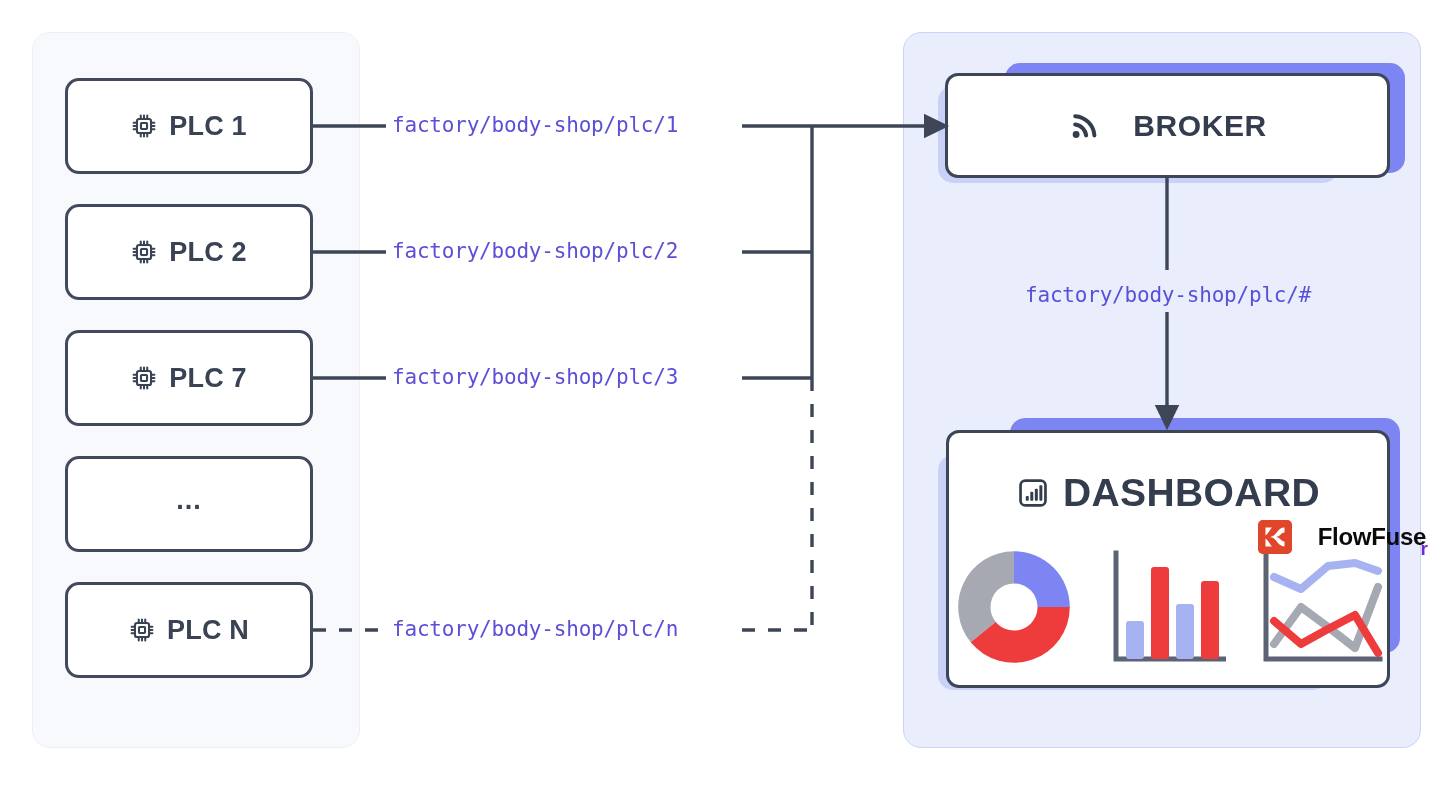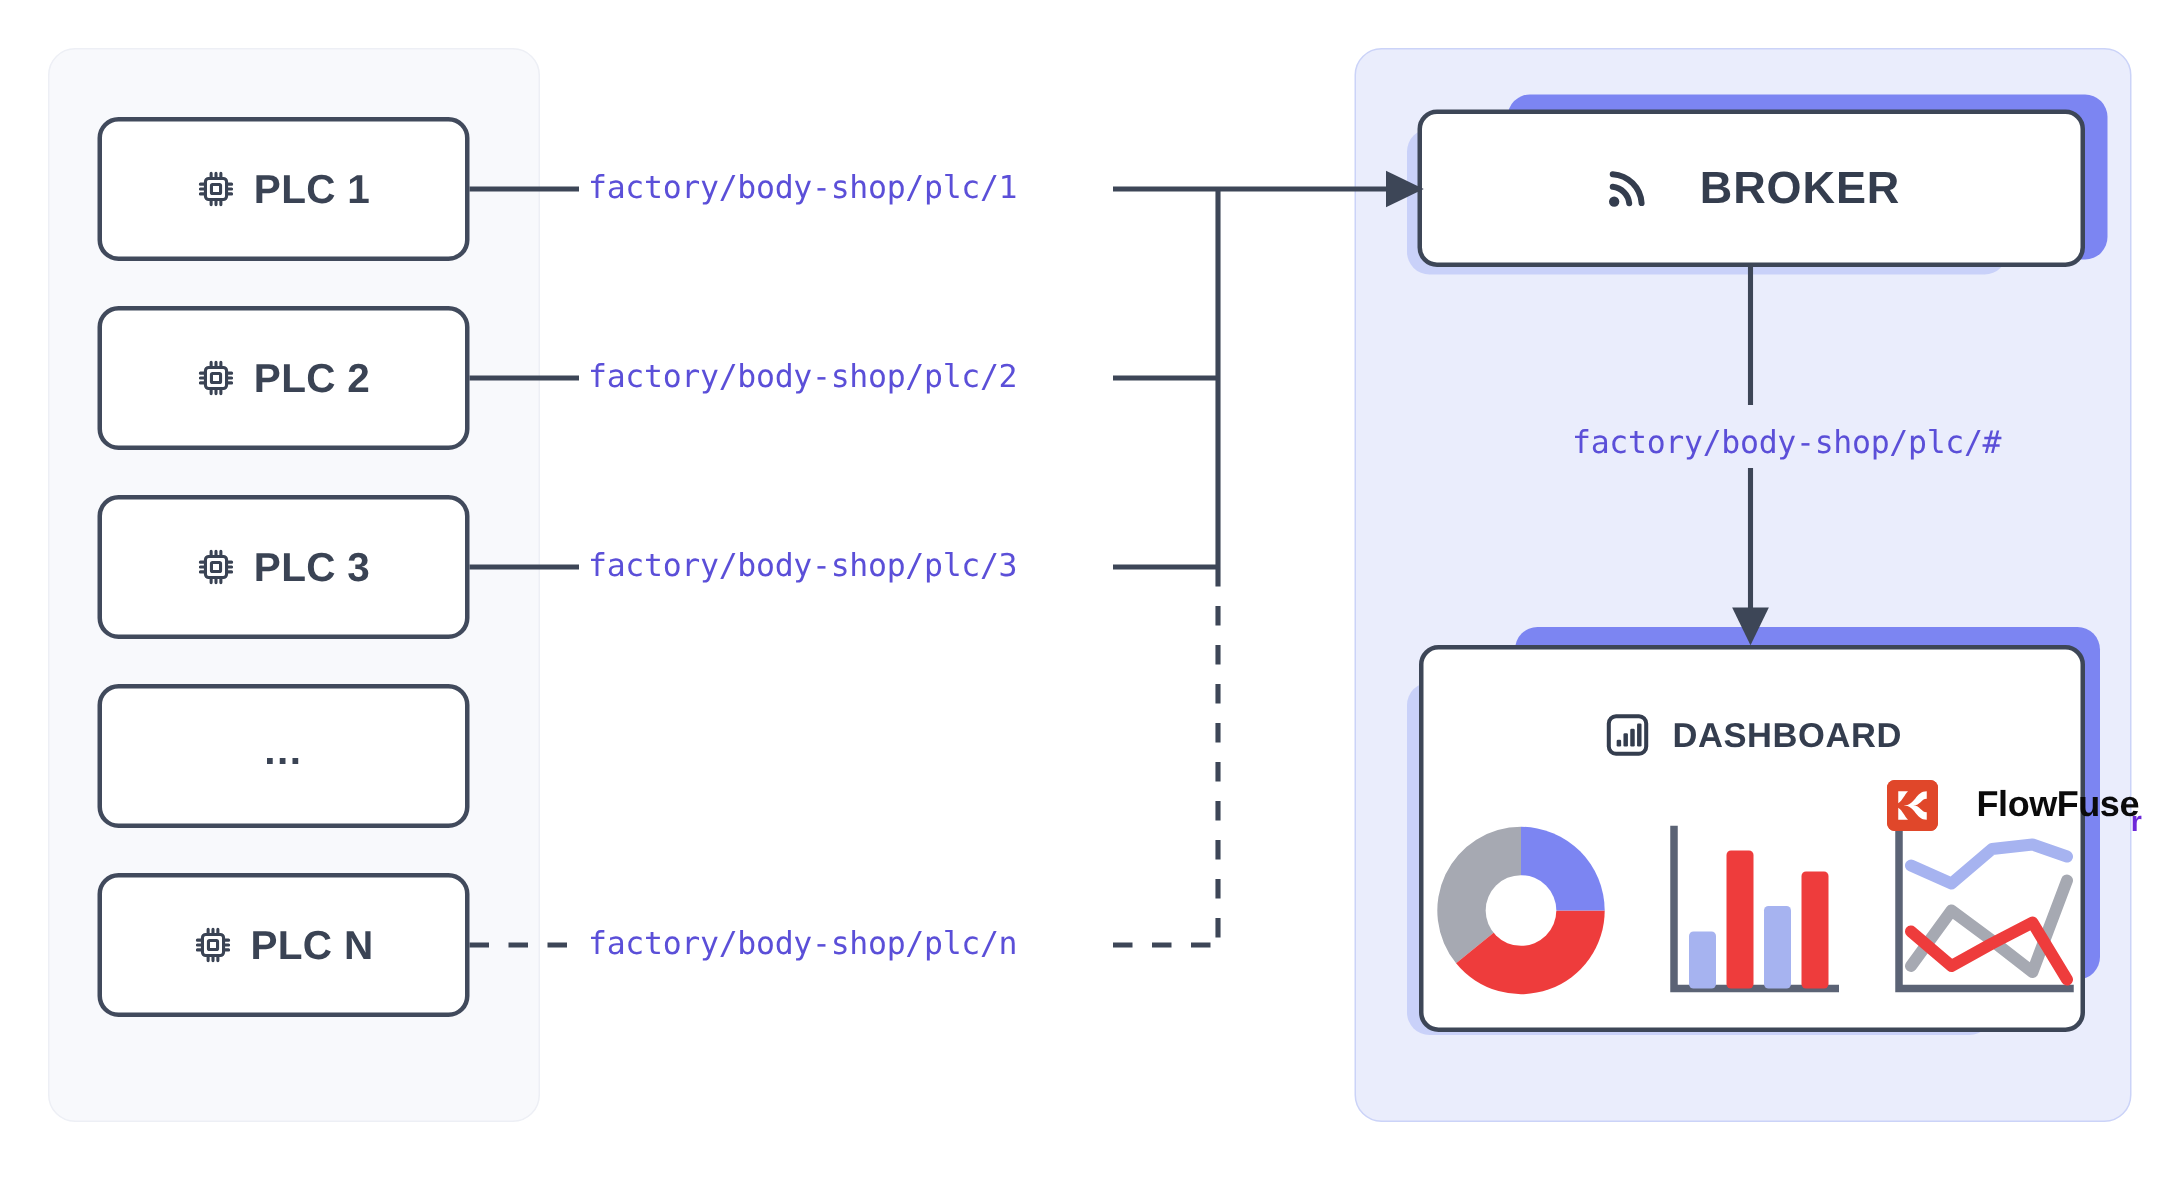--- a/index.html
+++ b/index.html
@@ -132,21 +132,21 @@
   .dash-head {
     position: absolute;
     left: 0; top: 40px;
     width: 100%;
     display: flex;
     align-items: center;
     justify-content: center;
     gap: 13px;
   }
   .dash-label {
-    font-size: 23px;
+    font-size: 39px;
     font-weight: 700;
     color: #343D4E;
     letter-spacing: 0.4px;
     line-height: 1;
   }
   .dash-figs {
     position: absolute;
     left: 0; top: 106px;
     width: 100%;
     height: 130px;
@@ -204,21 +204,21 @@
     </svg>
     <span class="plc-label">PLC 2</span>
   </div>
 
   <div class="plc" style="top:330px">
     <svg class="chip-ico" viewBox="0 0 24 24" fill="none" stroke="#3A4354" stroke-width="1.9" stroke-linecap="round" stroke-linejoin="round">
       <rect x="5.5" y="5.5" width="13" height="13" rx="2"></rect>
       <rect x="9.2" y="9.2" width="5.6" height="5.6" rx="0.7"></rect>
       <path d="M9 2.4v2.6M12 2.4v2.6M15 2.4v2.6M9 19v2.6M12 19v2.6M15 19v2.6M2.4 9h2.6M2.4 12h2.6M2.4 15h2.6M19 9h2.6M19 12h2.6M19 15h2.6"></path>
     </svg>
-    <span class="plc-label">PLC 3</span>
+    <span class="plc-label">PLC 7</span>
   </div>
 
   <div class="plc" style="top:456px">
     <span class="plc-ellipsis">...</span>
   </div>
 
   <div class="plc" style="top:582px">
     <svg class="chip-ico" viewBox="0 0 24 24" fill="none" stroke="#3A4354" stroke-width="1.9" stroke-linecap="round" stroke-linejoin="round">
       <rect x="5.5" y="5.5" width="13" height="13" rx="2"></rect>
       <rect x="9.2" y="9.2" width="5.6" height="5.6" rx="0.7"></rect>
@@ -297,21 +297,21 @@
       <path d="M7.5 7.5 L14 7.5 C11.5 10 10.5 13.5 7.5 15.5 Z" fill="#FFFFFF"></path>
       <path d="M7.5 26.5 L14 26.5 C11.5 24 10.5 20.5 7.5 18.5 Z" fill="#FFFFFF"></path>
     </svg>
     <span class="ff-text">FlowFuse</span>
   </div>
 
   <div class="topic" style="left:392px; top:113px;">factory/body-shop/plc/1</div>
   <div class="topic" style="left:392px; top:239px;">factory/body-shop/plc/2</div>
   <div class="topic" style="left:392px; top:365px;">factory/body-shop/plc/3</div>
   <div class="topic" style="left:392px; top:617px;">factory/body-shop/plc/n</div>
-  <div class="topic" style="left:1048px; top:283px;">factory/body-shop/plc/#</div>
+  <div class="topic" style="left:1025px; top:283px;">factory/body-shop/plc/#</div>
 
   <svg id="wires">
     <defs>
       <marker id="arw" markerWidth="9" markerHeight="9" refX="5.6" refY="4.5" orient="auto" markerUnits="strokeWidth">
         <path d="M0.6 0.9 L8 4.5 L0.6 8.1 Z" fill="#3D4657"></path>
       </marker>
     </defs>
 
     <path d="M313 126 H386" stroke="#3D4657" stroke-width="3.4" fill="none"></path>
 

